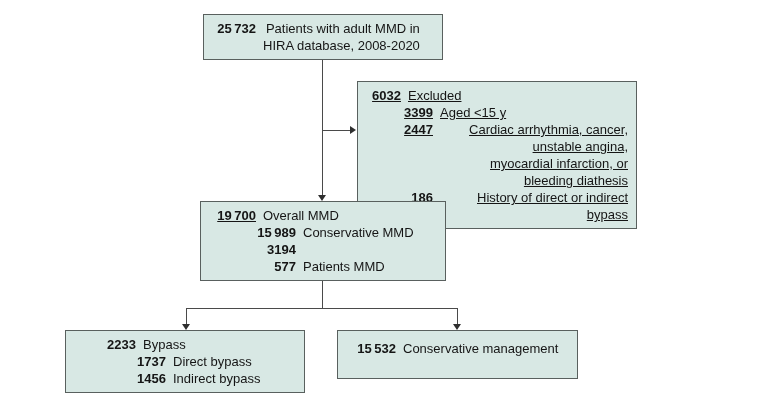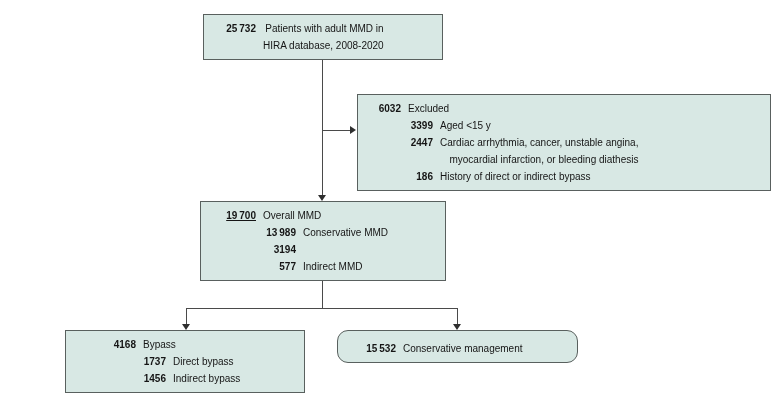--- a/index.html
+++ b/index.html
@@ -13,21 +13,21 @@
     width: 780px; height: 407px;
     background: #ffffff;
     overflow: hidden;
   }
   .box {
     position: absolute;
     background: #d8e8e4;
     border: 1px solid #59605e;
     box-sizing: border-box;
     padding: 5px 8px;
-    font-size: 10px;
+    font-size: 13px;
     line-height: 17px;
     color: #151515;
   }
   .row { display: flex; }
   .num {
     flex: 0 0 auto;
     font-weight: bold;
     text-align: right;
     white-space: pre;
   }
@@ -40,24 +40,24 @@
   #box-patients .lvl0 .num      { width: 44px; }
   #box-excluded .lvl0 .num      { width: 35px; }
   #box-excluded .lvl1 .num      { width: 67px; }
   #box-overall .lvl0 .num       { width: 47px; text-decoration: underline; }
   #box-overall .lvl1 .num       { width: 87px; }
   #box-bypass .lvl0 .num        { width: 62px; }
   #box-bypass .lvl1 .num        { width: 92px; }
   #box-conservative .lvl0 .num  { width: 50px; }
 
   #box-patients      { left: 203px; top: 14px;  width: 240px; }
-  #box-excluded      { left: 357px; top: 94px;  width: 414px; }
+  #box-excluded      { left: 357px; top: 81px;  width: 280px; text-decoration: underline; }
   #box-overall       { left: 200px; top: 201px; width: 246px; }
   #box-bypass        { left: 65px;  top: 330px; width: 240px; }
-  #box-conservative  { left: 337px; top: 330px; width: 241px; padding-top: 9px; padding-bottom: 5px; border-radius: 11px; }
+  #box-conservative  { left: 337px; top: 330px; width: 241px; padding-top: 9px; padding-bottom: 21px; }
 
   .vline, .hline { position: absolute; background: #4a4a4a; }
   .vline { width: 1px; }
   .hline { height: 1px; }
   #line-top-down     { left: 322px; top: 60px;  height: 136px; }
   #line-branch-right { left: 322px; top: 130px; width: 29px; }
   #line-mid-down     { left: 322px; top: 281px; height: 28px; }
   #line-split        { left: 186px; top: 308px; width: 272px; }
   #line-left-stub    { left: 186px; top: 308px; height: 17px; }
   #line-right-stub   { left: 457px; top: 308px; height: 17px; }
@@ -122,35 +122,35 @@
       <span class="txt">History of direct or indirect bypass</span>
     </div>
   </div>
 
   <div class="box" id="box-overall">
     <div class="row lvl0">
       <span class="num">19 700</span>
       <span class="txt">Overall MMD</span>
     </div>
     <div class="row lvl1">
-      <span class="num">13 989</span>
+      <span class="num">15 989</span>
       <span class="txt">Conservative MMD</span>
     </div>
     <div class="row lvl1">
       <span class="num">3194</span>
     </div>
     <div class="row lvl1">
       <span class="num">577</span>
-      <span class="txt">Indirect MMD</span>
+      <span class="txt">Patients MMD</span>
     </div>
   </div>
 
   <div class="box" id="box-bypass">
     <div class="row lvl0">
-      <span class="num">4168</span>
+      <span class="num">2233</span>
       <span class="txt">Bypass</span>
     </div>
     <div class="row lvl1">
       <span class="num">1737</span>
       <span class="txt">Direct bypass</span>
     </div>
     <div class="row lvl1">
       <span class="num">1456</span>
       <span class="txt">Indirect bypass</span>
     </div>

